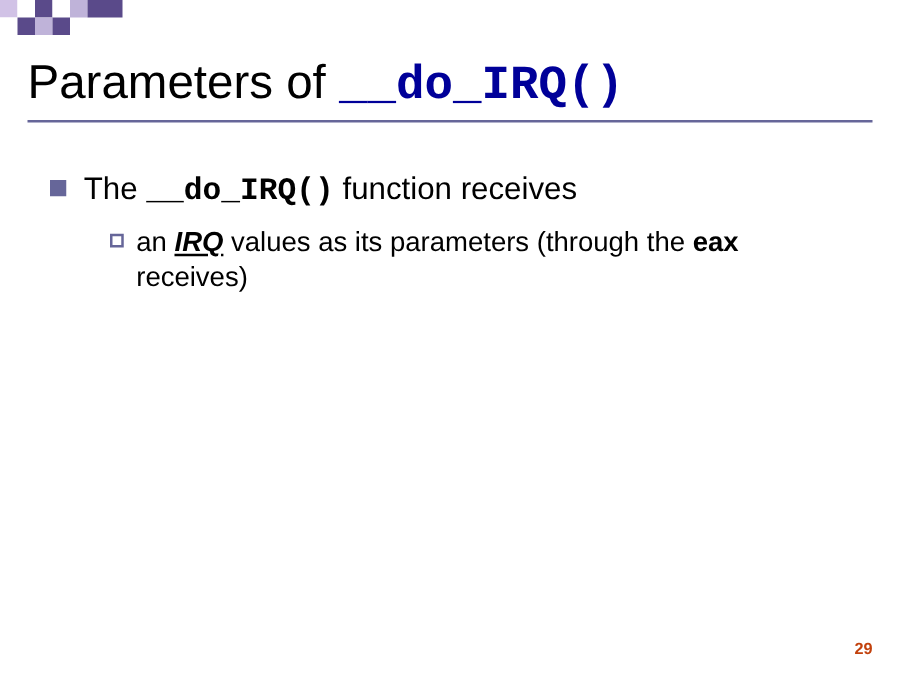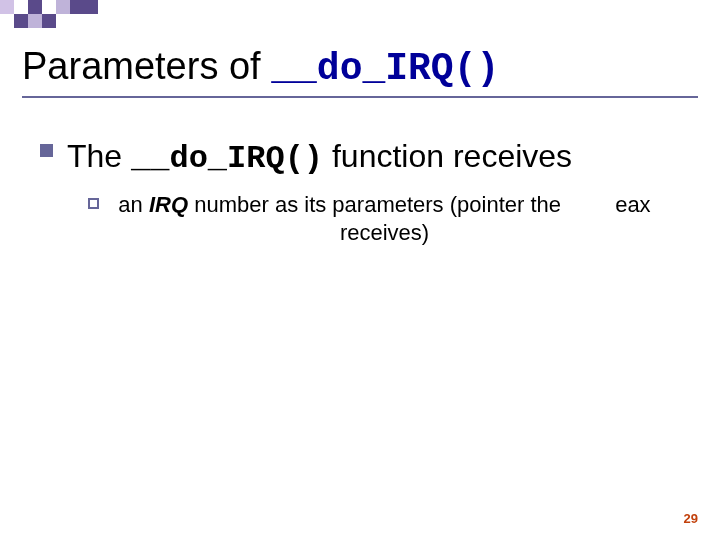--- a/index.html
+++ b/index.html
@@ -1,15 +1,15 @@
 <!DOCTYPE html>
 <html><head>
 <meta charset="utf-8">
 <style>
-  * { margin: 0; padding: 0; box-sizing: border-box; text-align: center; }
+  * { margin: 0; padding: 0; box-sizing: border-box; }
   body {
     width: 720px;
     height: 540px;
     background: #ffffff;
     font-family: Arial, Helvetica, sans-serif;
     position: relative;
     overflow: hidden;
   }
   .deco-row {
     position: absolute;
@@ -57,21 +57,21 @@
   }
   .bullet-l1 {
     width: 13px;
     height: 13px;
     background: #666699;
     margin-top: 8px;
     margin-right: 14px;
     flex-shrink: 0;
   }
   .text-l1 {
-    font-size: 32px;
+    font-size: 25px;
     line-height: 1.25;
   }
   .code-inline {
     font-family: "Courier New", Courier, monospace;
     font-weight: bold;
   }
   .sublist {
     margin-left: 48px;
     margin-top: 4px;
   }
@@ -85,22 +85,22 @@
     height: 11px;
     border: 2px solid #666699;
     margin-top: 7px;
     margin-right: 10px;
     flex-shrink: 0;
   }
   .text-l2 {
     font-size: 22px;
     line-height: 1.28;
   }
-  .bold { font-weight: normal; margin-left: 48px; }
-  .bold-italic { font-weight: bold; font-style: italic; }
+  .bold { font-weight: bold; }
+  .bold-italic { font-weight: bold; font-style: italic; text-decoration: underline; }
   .page-num {
     position: absolute;
     bottom: 14px;
     right: 22px;
     font-size: 13px;
     font-weight: bold;
     color: #c2410c;
   }
 </style>
 </head>
@@ -131,18 +131,18 @@
 <div class="content">
   <div class="item-l1">
     <div class="bullet-l1"></div>
     <div class="text-l1">
       <span>The </span><span class="code-inline">__do_IRQ()</span><span> function receives</span>
     </div>
   </div>
   <div class="sublist">
       <div class="item-l2">
         <div class="bullet-l2"></div>
-        <div class="text-l2"><span>an </span><span class="bold-italic">IRQ</span><span> number as its parameters (pointer the </span><span class="bold">eax</span><span> receives)</span></div>
+        <div class="text-l2"><span>an </span><span class="bold-italic">IRQ</span><span> values as its parameters (through the </span><span class="bold">eax</span><span> receives)</span></div>
       </div>
     </div>
 </div>
 
 <div class="page-num">29</div>
 
 </body></html>

